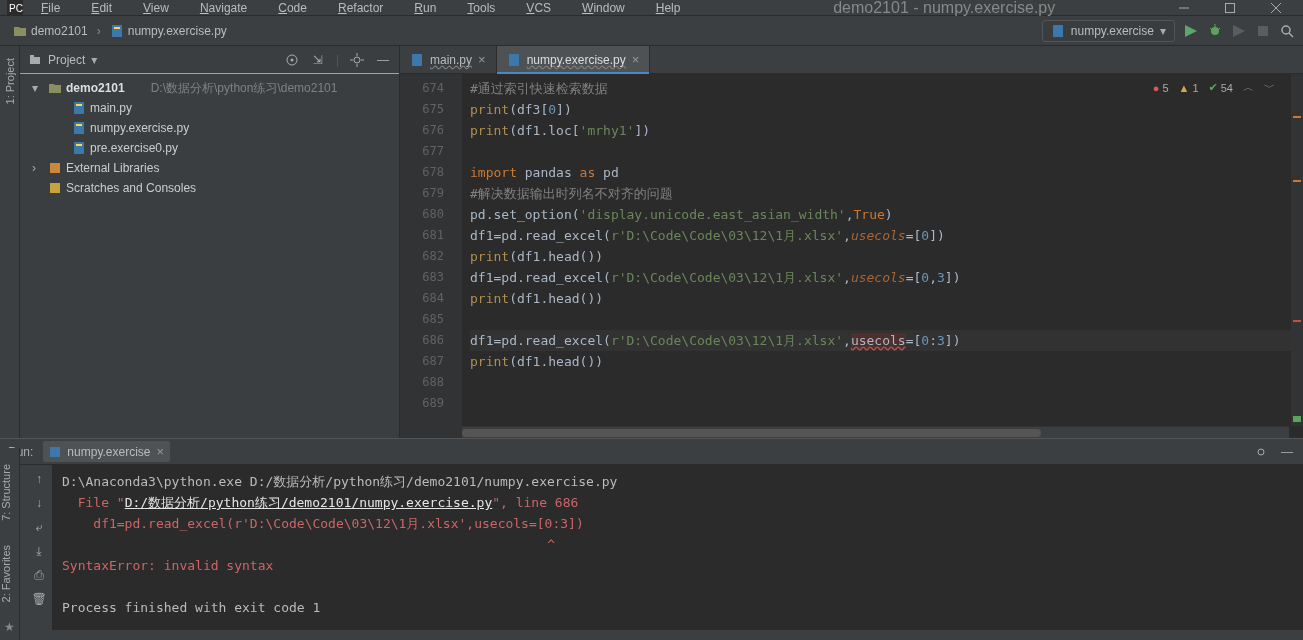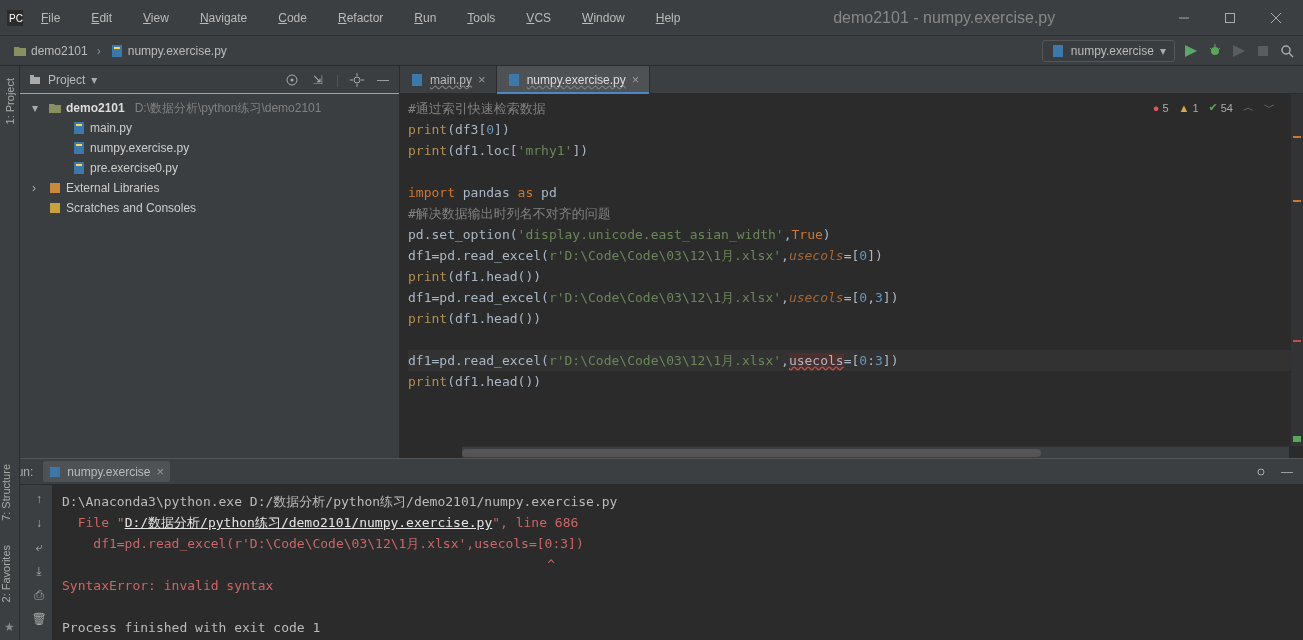--- a/index.html
+++ b/index.html
@@ -7,21 +7,21 @@
   font-family: "Segoe UI", Arial, sans-serif;
   font-size: 12px;
   color: #bbb;
   background: #3c3f41;
   width: 1303px;
   height: 640px;
   overflow: hidden;
   position: relative;
 }
 .titlebar {
-  height: 36px;
+  height: 16px;
   background: #3c3f41;
   display: flex;
   align-items: center;
   border-bottom: 1px solid #2b2b2b;
 }
 .logo {
   width: 22px; height: 22px;
   display: flex; align-items: center; justify-content: center;
   margin: 0 4px;
 }
@@ -69,21 +69,21 @@
   border-bottom: 1px solid #84cc16;
 }
 .project-title { flex: 1; display: flex; align-items: center; gap: 6px; }
 .project-ctl { display: flex; gap: 10px; align-items: center; }
 .tree { padding: 4px 0; }
 .tree-node { display: flex; align-items: center; gap: 4px; padding: 2px 0 2px 12px; height: 20px; }
 .tree-node.indent1 { padding-left: 52px; }
 .tree-chevron { width: 12px; color: #aaa; }
 .tree-label { color: #ccc; }
 .tree-label.bold { font-weight: bold; color: #ddd; }
-.tree-path { color: #808080; margin-left: 6px; }
+.tree-path { color: #808080; margin-left: 22px; }
 
 .editor-area { flex: 1; display: flex; flex-direction: column; background: #2b2b2b; }
 .tabs {
   height: 28px; background: #3c3f41; display: flex; align-items: flex-end;
   border-bottom: 1px solid #2b2b2b;
 }
 .tab {
   height: 27px; padding: 0 10px; display: flex; align-items: center; gap: 6px;
   background: #3c3f41; color: #bbb; border-right: 1px solid #2b2b2b;
   position: relative;
@@ -365,20 +365,37 @@
         </div>
         <div class="tab active">
           <svg width="14" height="14">
             <rect x="2" y="1" width="10" height="12" fill="#3c78aa"></rect>
           </svg>
           <span class="tab-file">numpy.exercise.py</span>
           <span class="tab-close">×</span>
         </div>
       </div>
     <div class="editor-body">
+      <div class="gutter" id="gutter">674
+675
+676
+677
+678
+679
+680
+681
+682
+683
+684
+685
+686
+687
+688
+689
+</div>
       <div class="code" id="code"><span class="c-comment">#通过索引快速检索数据</span>
 <span class="c-fn">print</span><span>(df3[</span><span class="c-num">0</span><span>])</span>
 <span class="c-fn">print</span><span>(df1.loc[</span><span class="c-str">'mrhy1'</span><span>])</span>
 
 <span class="c-kw">import </span><span>pandas </span><span class="c-kw">as </span><span>pd</span>
 <span class="c-comment">#解决数据输出时列名不对齐的问题</span>
 <span>pd.set_option(</span><span class="c-str">'display.unicode.east_asian_width'</span><span>,</span><span class="c-kw">True</span><span>)</span>
 <span>df1=pd.read_excel(</span><span class="c-str">r'D:\Code\Code\03\12\1月.xlsx'</span><span>,</span><span class="c-param">usecols</span><span>=[</span><span class="c-num">0</span><span>])</span>
 <span class="c-fn">print</span><span>(df1.head())</span>
 <span>df1=pd.read_excel(</span><span class="c-str">r'D:\Code\Code\03\12\1月.xlsx'</span><span>,</span><span class="c-param">usecols</span><span>=[</span><span class="c-num">0</span><span>,</span><span class="c-num">3</span><span>])</span>

